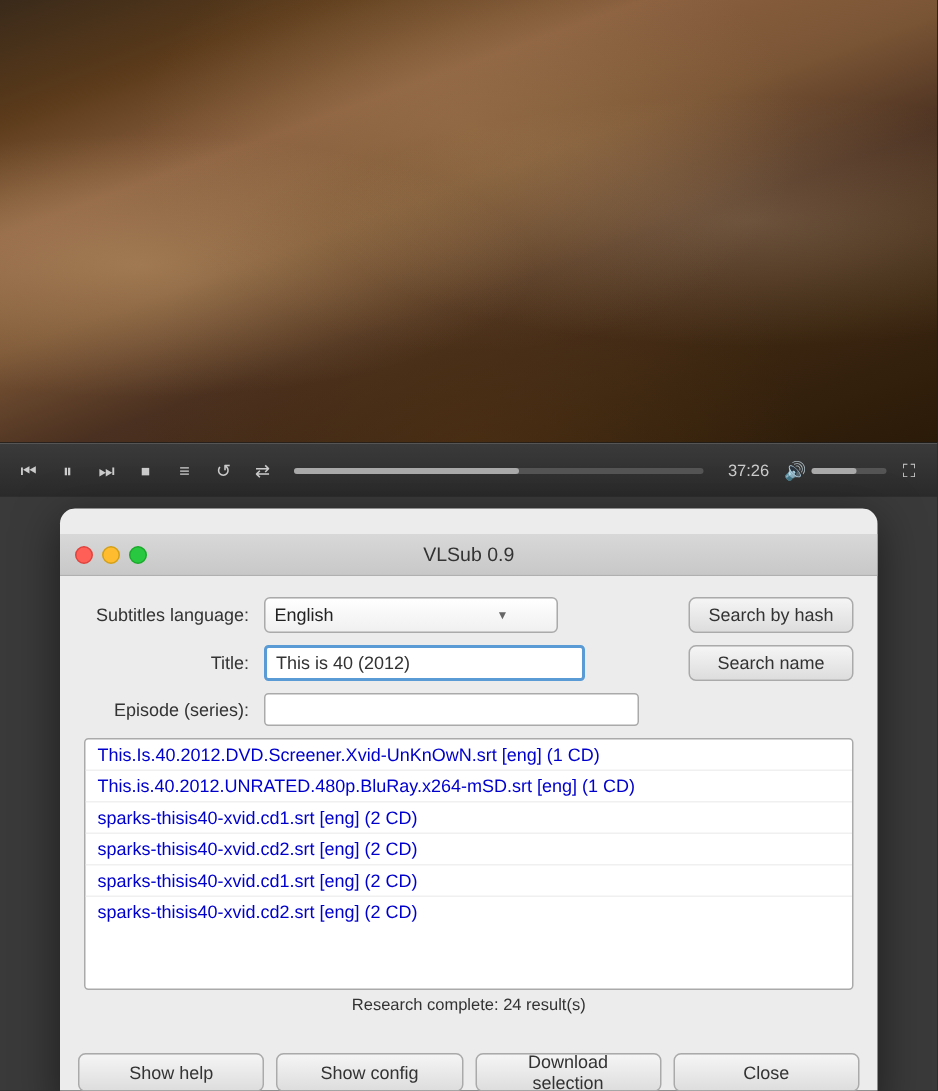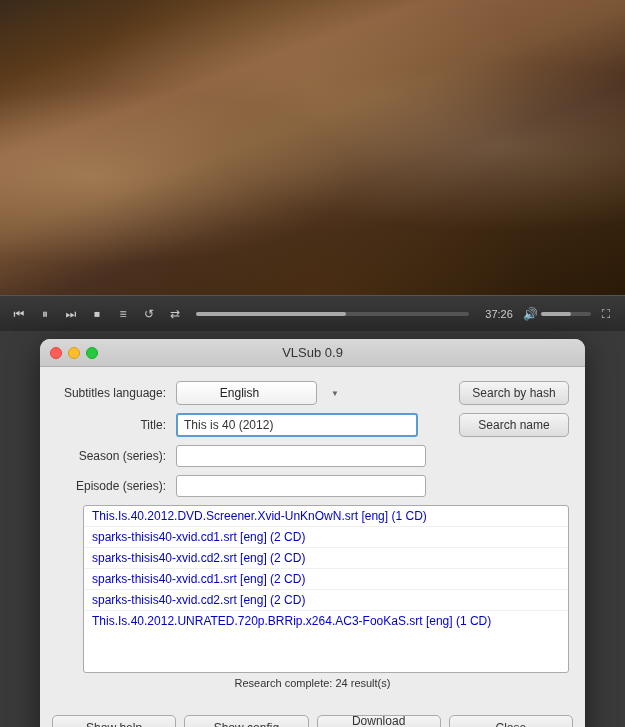--- a/index.html
+++ b/index.html
@@ -119,20 +119,21 @@
     }
 
     .dialog-titlebar {
       background: linear-gradient(to bottom, #d8d8d8, #c8c8c8);
       height: 28px;
       display: flex;
       align-items: center;
       padding: 0 10px;
       border-bottom: 1px solid #b0b0b0;
       position: relative;
+      margin-top: 17px;
     }
     .window-buttons {
       display: flex;
       gap: 6px;
       align-items: center;
     }
     .win-btn {
       width: 12px;
       height: 12px;
       border-radius: 50%;
@@ -168,33 +169,32 @@
       flex-shrink: 0;
       text-align: right;
       padding-right: 10px;
     }
     .form-control {
       flex: 1;
     }
 
     
     .lang-select {
-      width: 141px;
+      width: 196px;
       height: 24px;
       background: linear-gradient(to bottom, #fff, #f0f0f0);
       border: 1px solid #aaa;
       border-radius: 4px;
       font-size: 12px;
       color: #222;
       padding: 0 20px 0 6px;
       appearance: none;
       -webkit-appearance: none;
       cursor: pointer;
       position: relative;
-      text-align: center;
     }
     .select-wrapper {
       position: relative;
       display: inline-block;
       width: 170px;
     }
     .select-wrapper::after {
       content: '▼';
       font-size: 8px;
       color: #666;
@@ -223,21 +223,21 @@
       white-space: nowrap;
       height: 24px;
       display: flex;
       align-items: center;
       justify-content: center;
       min-width: 110px;
     }
 
     
     .title-input {
-      width: 242px;
+      width: 214px;
       height: 24px;
       background: #fff;
       border: 2px solid #5b9bd5;
       border-radius: 3px;
       font-size: 12px;
       color: #333;
       padding: 0 6px;
       outline: none;
     }
 
@@ -255,21 +255,20 @@
     }
 
     
     .results-list {
       margin-top: 6px;
       border: 1px solid #aaa;
       border-radius: 3px;
       background: #fff;
       height: 168px;
       overflow-y: auto;
-      margin-left: 27px;
     }
     .result-item {
       font-size: 12px;
       padding: 3px 8px;
       cursor: pointer;
       color: #0000cc;
       border-bottom: 1px solid #f0f0f0;
       white-space: nowrap;
       overflow: hidden;
       text-overflow: ellipsis;
@@ -376,41 +375,35 @@
       <div class="form-row">
         <span class="form-label">Title:</span>
         <div class="form-control">
           <input type="text" class="title-input" value="This is 40 (2012)" style="">
         </div>
         <div class="search-buttons">
           <button class="mac-btn">Search name</button>
         </div>
       </div>
 
-      <div class="form-row">
-        <span class="form-label">Season (series):</span>
-        <div class="form-control">
-          <input type="text" class="text-input" value="" style="">
-        </div>
-      </div>
 
       <div class="form-row">
         <span class="form-label">Episode (series):</span>
         <div class="form-control">
           <input type="text" class="text-input" value="" style="">
         </div>
       </div>
 
       <div class="results-list" id="results-container">
       <div class="result-item">This.Is.40.2012.DVD.Screener.Xvid-UnKnOwN.srt [eng] (1 CD)</div>
+          <div class="result-item">This.is.40.2012.UNRATED.480p.BluRay.x264-mSD.srt [eng] (1 CD)</div>
           <div class="result-item">sparks-thisis40-xvid.cd1.srt [eng] (2 CD)</div>
           <div class="result-item">sparks-thisis40-xvid.cd2.srt [eng] (2 CD)</div>
           <div class="result-item">sparks-thisis40-xvid.cd1.srt [eng] (2 CD)</div>
           <div class="result-item">sparks-thisis40-xvid.cd2.srt [eng] (2 CD)</div>
-          <div class="result-item">This.Is.40.2012.UNRATED.720p.BRRip.x264.AC3-FooKaS.srt [eng] (1 CD)</div>
         </div>
 
       <div class="status-bar">
         <span>Research complete:</span>
         <span>24 result(s)</span>
       </div>
 
     </div>
 
     <div class="bottom-buttons">

